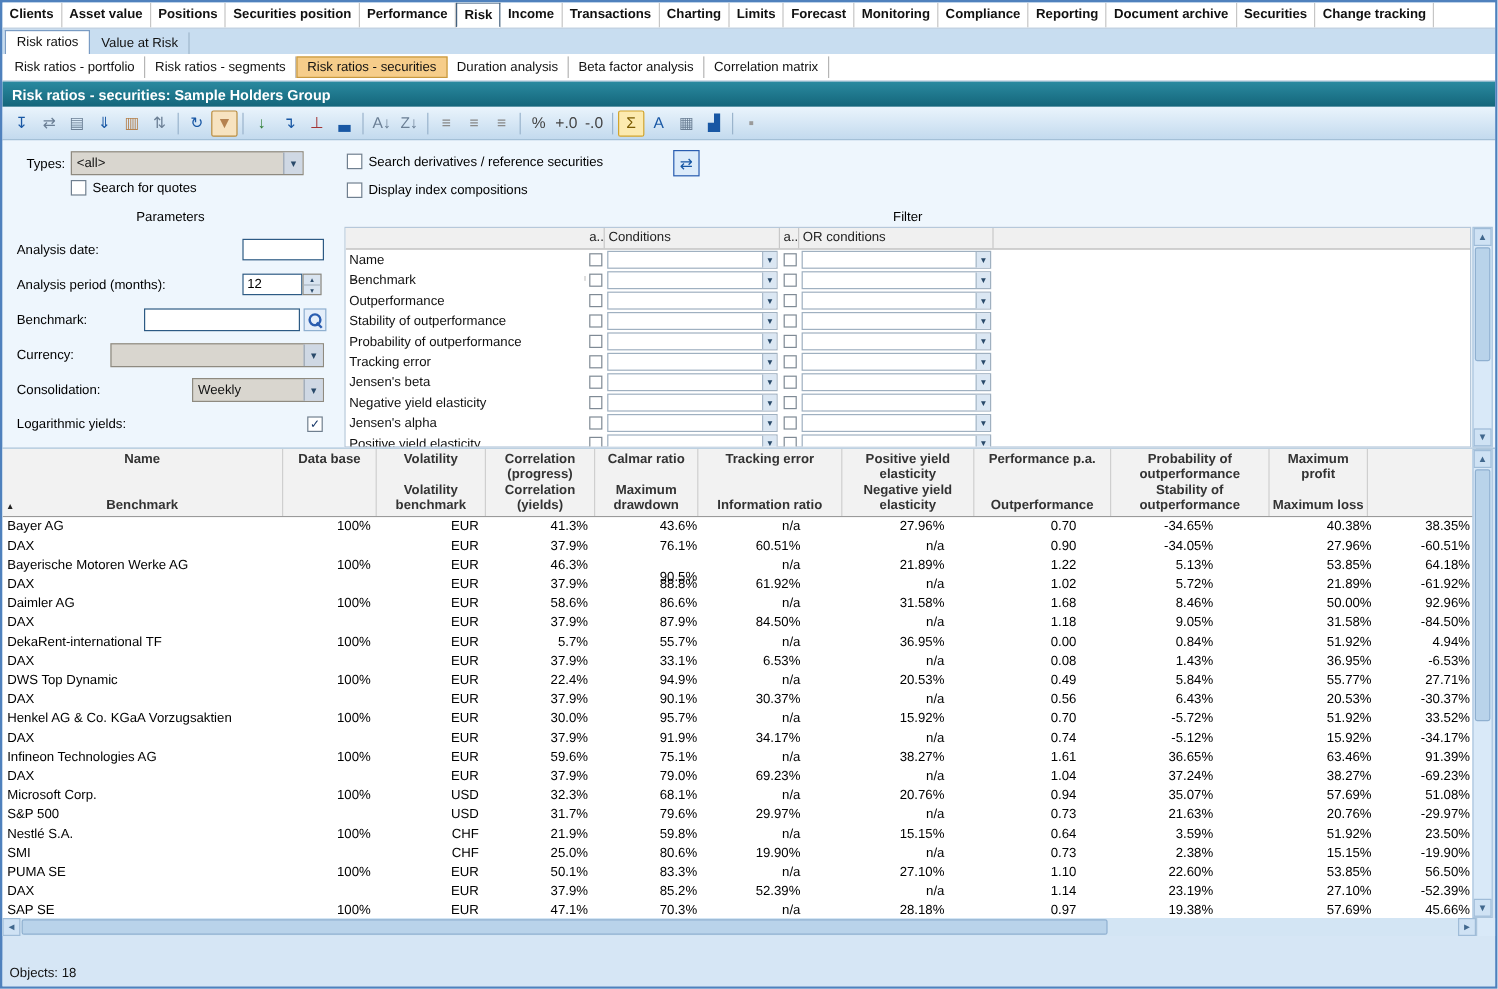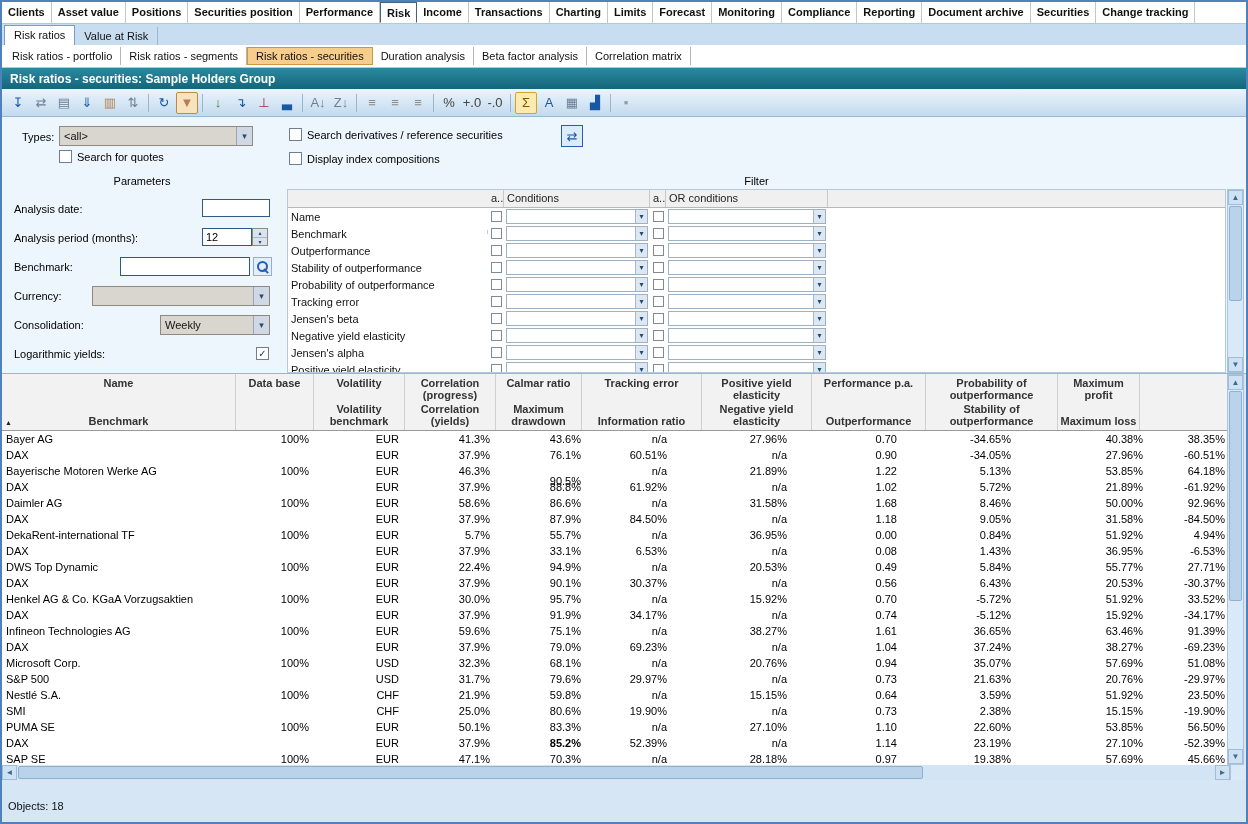--- a/index.html
+++ b/index.html
@@ -86,21 +86,21 @@
   .hscroll{top:763px;height:15px;background:#d3e5f4;display:flex;align-items:stretch}
   .hs-btn{width:15px;display:flex;align-items:center;justify-content:center;font-size:8px;color:#41688e;background:#cfe2f4;border:1px solid #9fbcd8}
   .hs-track{flex:1;position:relative}
   .hs-thumb{position:absolute;left:1px;top:1px;bottom:1px;width:905px;background:#b9d3ea;border:1px solid #8fb0d0;border-radius:2px}
   .hs-corner{width:16px;background:#d9e9f8;border-left:1px solid #aac4dc}
 
   
   .btabs{top:778px;height:20px;background:#cfe2f4;display:flex;align-items:flex-end;padding-left:3px;border-bottom:1px solid #aac4dc}
   .btab{padding:3px 7px;white-space:nowrap}
   .btab.sel{background:#fff;border:1px solid #7a9cc4;border-bottom:none;padding:2px 7px 4px 7px}
-  .status{top:798px;height:22px;background:#d6e6f5;display:flex;align-items:flex-start;padding-left:6px}
+  .status{top:798px;height:22px;background:#d6e6f5;display:flex;align-items:center;padding-left:6px}
 </style>
 </head>
 <body>
 
 <div class="app">
 
   <div class="band menubar">
       <div class="mi">Clients</div>
       <div class="mi">Asset value</div>
       <div class="mi">Positions</div>
@@ -750,21 +750,21 @@
           <div class="tcell" style="width: 110px;">1.10</div>
           <div class="tcell" style="width: 114px;">22.60%</div>
           <div class="tcell" style="width: 132px;">53.85%</div>
           <div class="tcell" style="width: 82px;">56.50%</div>
         </div>
         <div class="trow">
           <div class="tcell tname" style="width: 234px;">DAX</div>
           <div class="tcell" style="width: 78px;"></div>
           <div class="tcell" style="width: 90px;">EUR</div>
           <div class="tcell" style="width: 91px;">37.9%</div>
-          <div class="tcell" style="width: 91px; font-weight: bold;">85.2%</div>
+          <div class="tcell" style="width: 91px;">85.2%</div>
           <div class="tcell" style="width: 86px;">52.39%</div>
           <div class="tcell" style="width: 120px;">n/a</div>
           <div class="tcell" style="width: 110px;">1.14</div>
           <div class="tcell" style="width: 114px;">23.19%</div>
           <div class="tcell" style="width: 132px;">27.10%</div>
           <div class="tcell" style="width: 82px;">-52.39%</div>
         </div>
         <div class="trow">
           <div class="tcell tname" style="width: 234px;">SAP SE</div>
           <div class="tcell" style="width: 78px;">100%</div>

